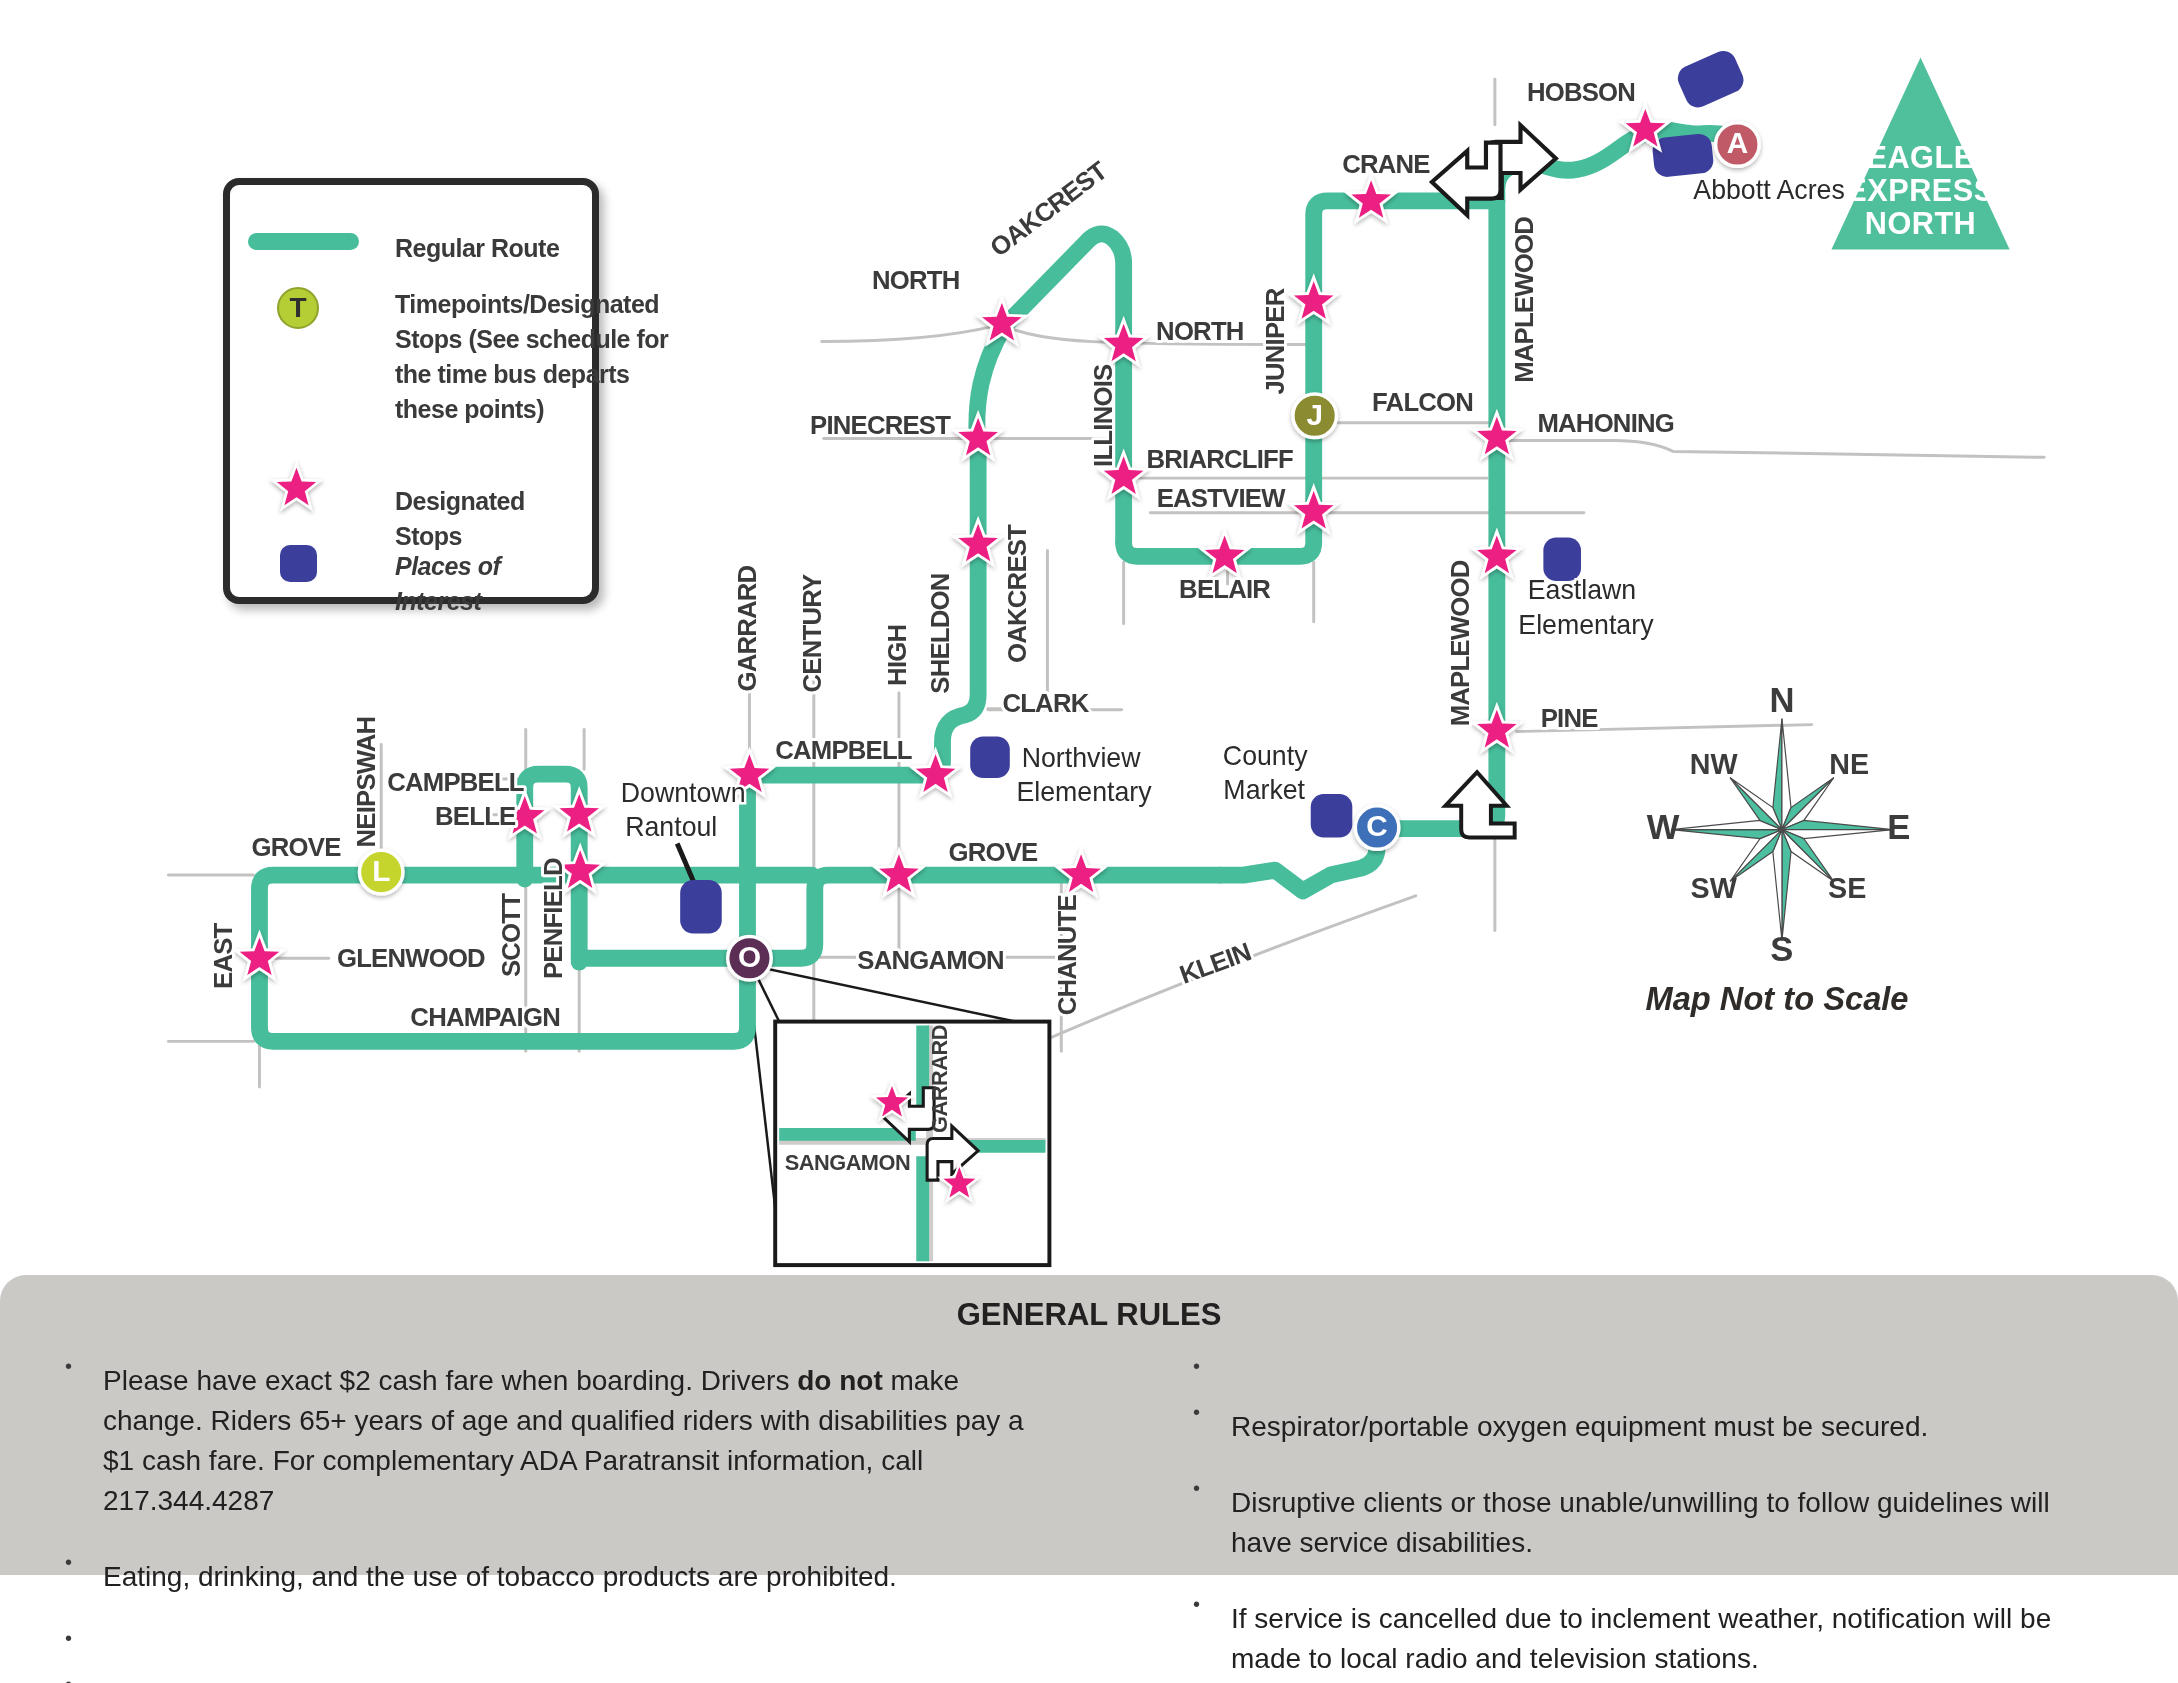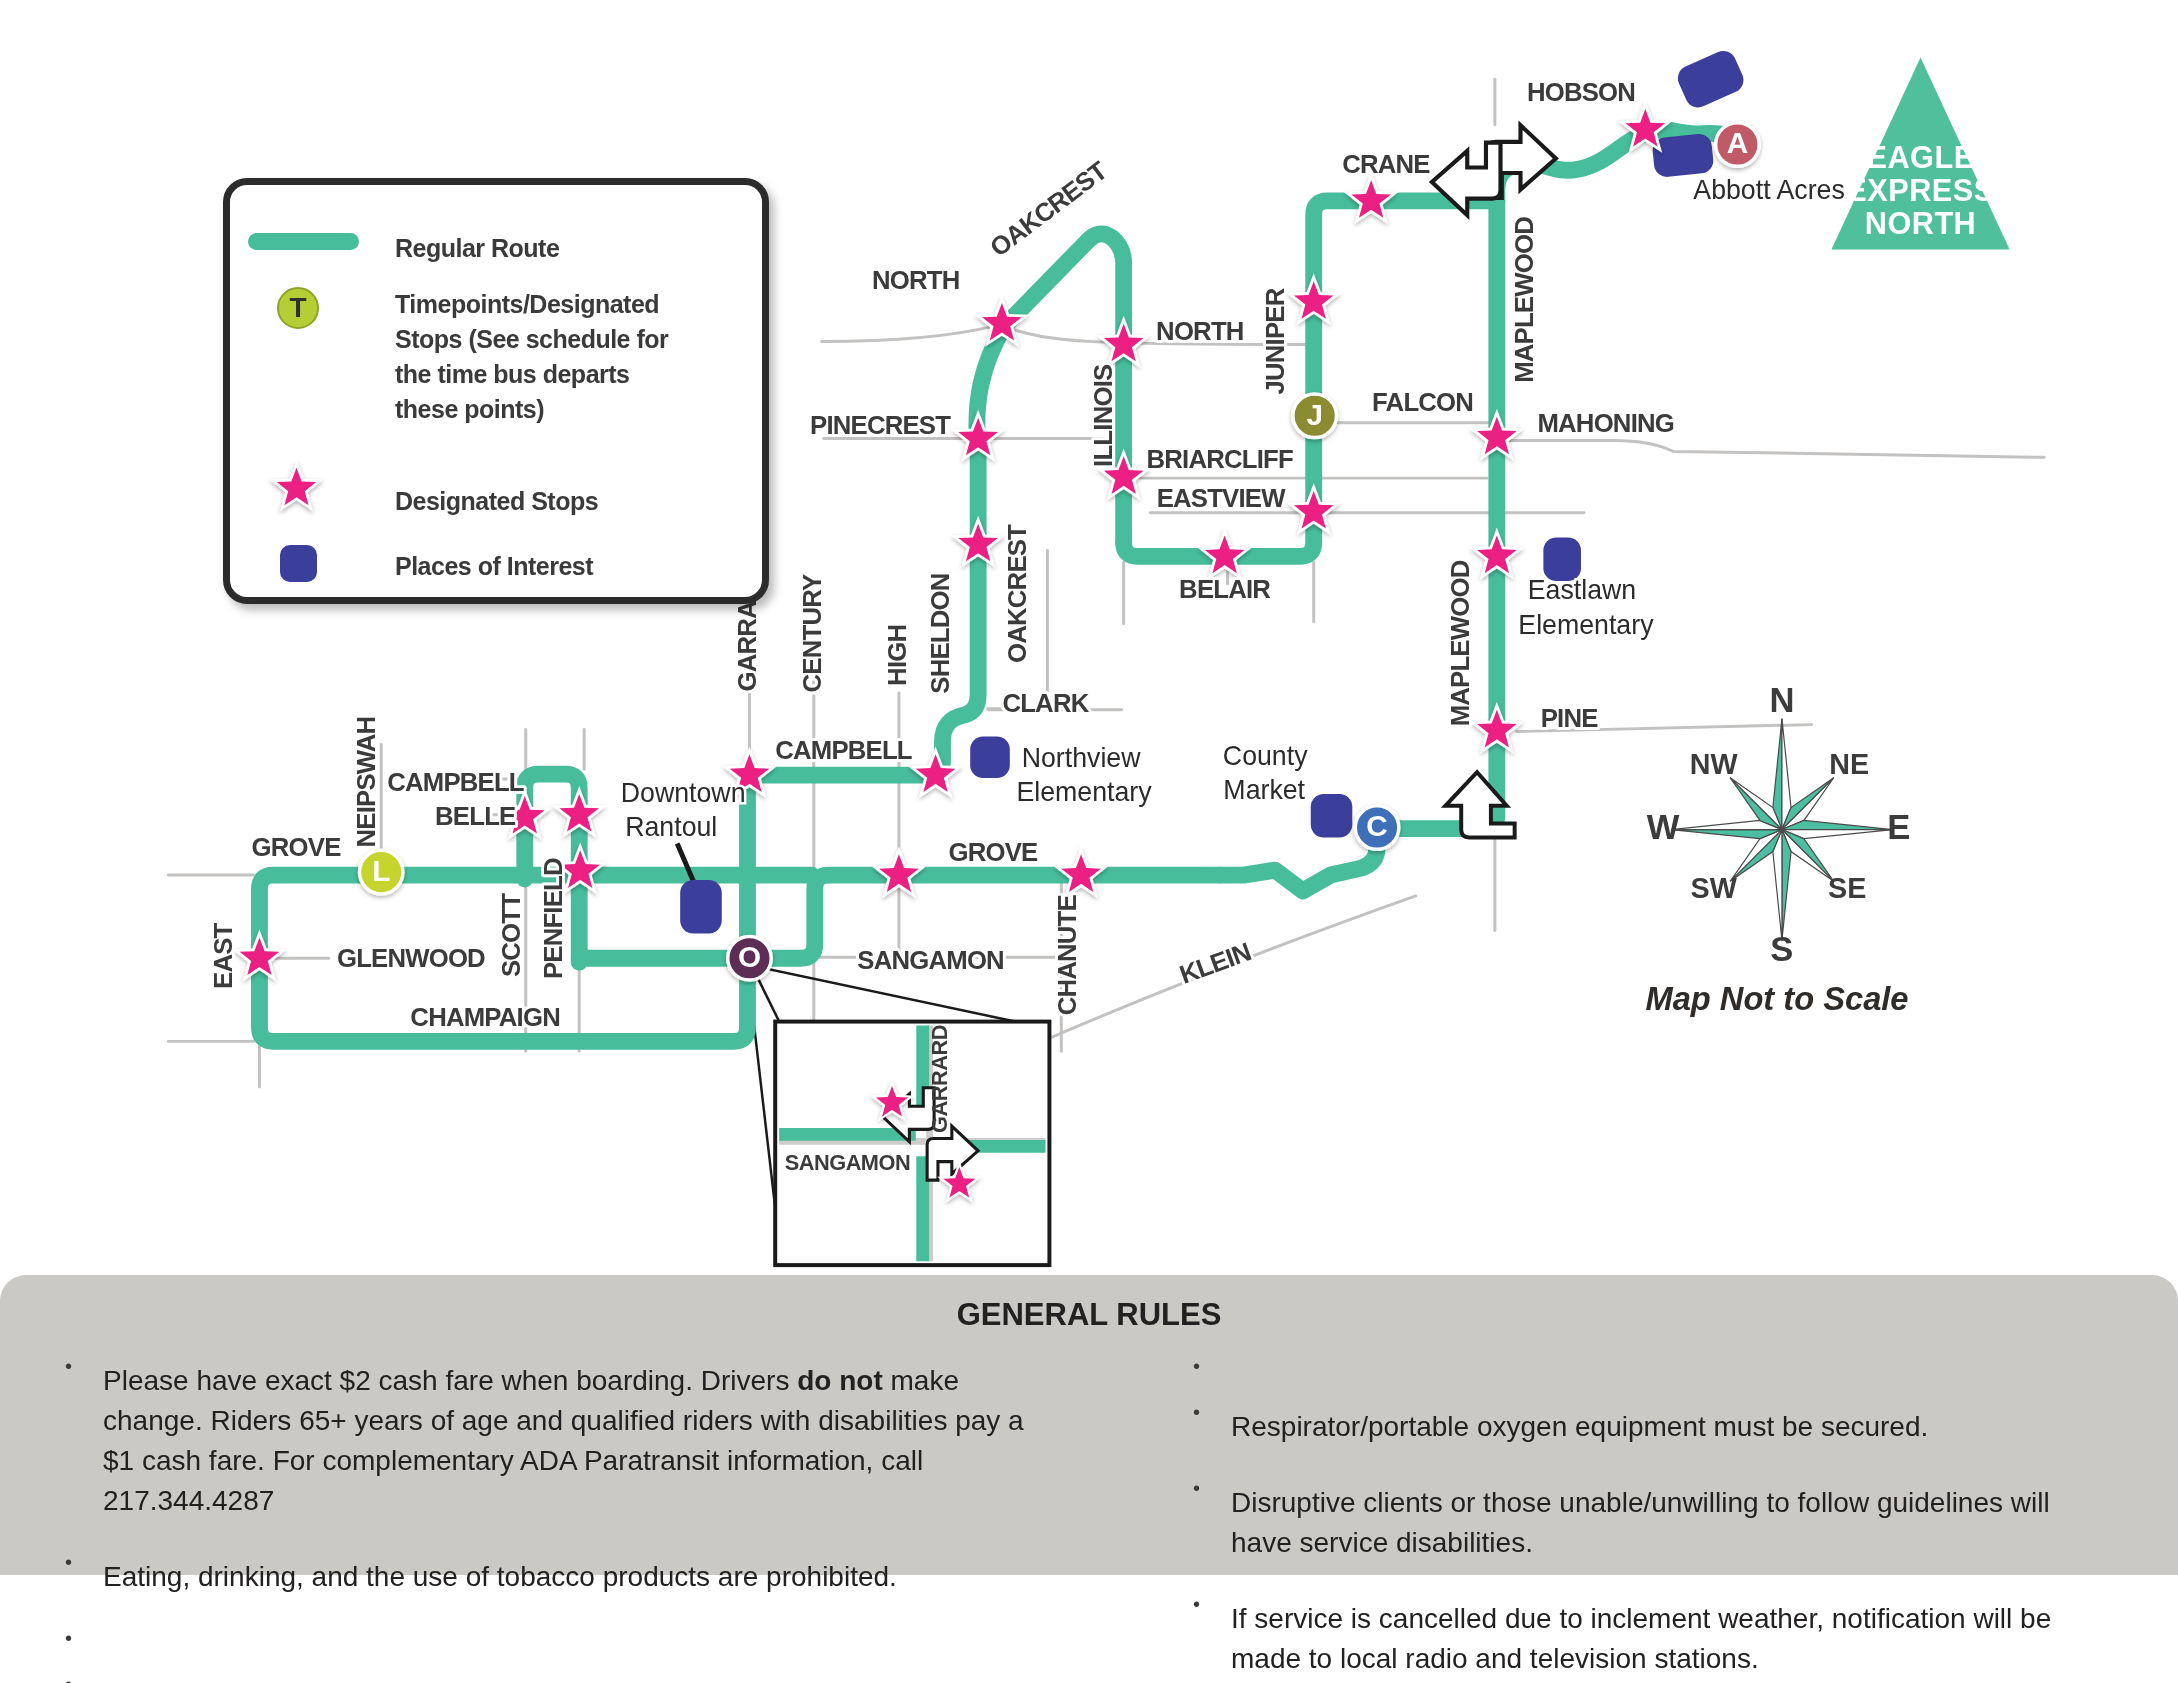--- a/index.html
+++ b/index.html
@@ -16,22 +16,22 @@
   .poi-t{font-size:27px;fill:#2b2b2b;paint-order:stroke;stroke:#fff;stroke-width:5px;}
   .tp-letter{font-weight:bold;font-size:30px;fill:#ffffff;}
   .cmp{font-weight:bold;font-size:35px;fill:#3c3c3c;}
   .cmps{font-weight:bold;font-size:29px;fill:#3c3c3c;}
   .note{font-weight:bold;font-style:italic;font-size:33px;fill:#2e2b28;}
   .badge-t{font-weight:bold;font-size:31px;fill:#ffffff;letter-spacing:0.5px;}
   .inb{font-weight:bold;font-size:22px;fill:#3b3b3c;letter-spacing:-0.5px;}
   .arrow{fill:#ffffff;stroke:#1a1a1a;stroke-width:4;stroke-linejoin:miter;}
 
   
-  #legend{position:absolute;left:223px;top:178px;width:546px;height:426px;
-          background:#fff;border:7px solid #2b2b2b;border-radius:24px;
+  #legend{position:absolute;left:223px;top:178px;width:376px;height:426px;
+          background:#fff;border:7px solid #2b2b2b;border-radius:16px;
           box-shadow:5px 6px 10px rgba(0,0,0,0.28);box-sizing:border-box;}
   #legend .lbl{position:absolute;left:165px;font-weight:bold;font-size:25px;
                color:#3a3a3a;letter-spacing:-0.5px;line-height:35px;}
   #legend .line-swatch{position:absolute;left:18px;top:48px;width:111px;height:17px;
                border-radius:9px;}
   #legend .t-circle{position:absolute;left:47px;top:102px;width:42px;height:42px;border-radius:50%;
                display:flex;align-items:center;justify-content:center;
                font-weight:bold;font-size:28px;color:#2f2f2f;border:2px solid #8ea32a;box-sizing:border-box;}
   #legend .sq{position:absolute;left:50px;top:360px;width:37px;height:37px;border-radius:10px;}
 
@@ -259,21 +259,21 @@
     <div class="line-swatch" style="background: rgb(71, 189, 155);"></div>
     <div class="lbl" style="top:46px;">Regular Route</div>
     <div class="t-circle" style="background: rgb(181, 206, 53);">T</div>
     <div class="lbl" style="top:102px;width:302px;">Timepoints/Designated Stops (See schedule for the time bus departs these points)</div>
     <svg width="65" height="65" style="position:absolute;left:34px;top:270px;" viewBox="0 0 66 66">
       <path id="legend-star-halo" fill="#ffffff" style="filter:drop-shadow(0 2px 2px rgba(0,0,0,.3))" d="M33.0,5.0L40.2,24.1L60.6,25.0L44.6,37.8L50.0,57.5L33.0,46.2L16.0,57.5L21.4,37.8L5.4,25.0L25.8,24.1Z"></path>
       <path id="legend-star" d="M33.0,13.0L38.2,26.9L53.0,27.5L41.4,36.7L45.3,51.0L33.0,42.8L20.7,51.0L24.6,36.7L13.0,27.5L27.8,26.9Z" fill="#ec1f82"></path>
     </svg>
     <div class="lbl" style="top:299px;">Designated Stops</div>
     <div class="sq" style="background: rgb(60, 62, 155);"></div>
-    <div class="lbl" style="top:364px;">Places of  Interest</div>
+    <div class="lbl" style="top:364px;font-style:italic;">Places of  Interest</div>
   </div>
 
   <div id="rules">
     <div id="rules-title">GENERAL RULES</div>
     <div class="rcol" id="rcol-left">
         <div class="rule-item">
           <span class="bullet">•</span>
           <p><span>Please have exact $2 cash fare when boarding. Drivers </span><b>do not</b><span> make change. Riders 65+ years of age and qualified riders with disabilities pay a $1 cash fare. For complementary ADA Paratransit information, call 217.344.4287</span></p>
         </div>
         <div class="rule-item">

